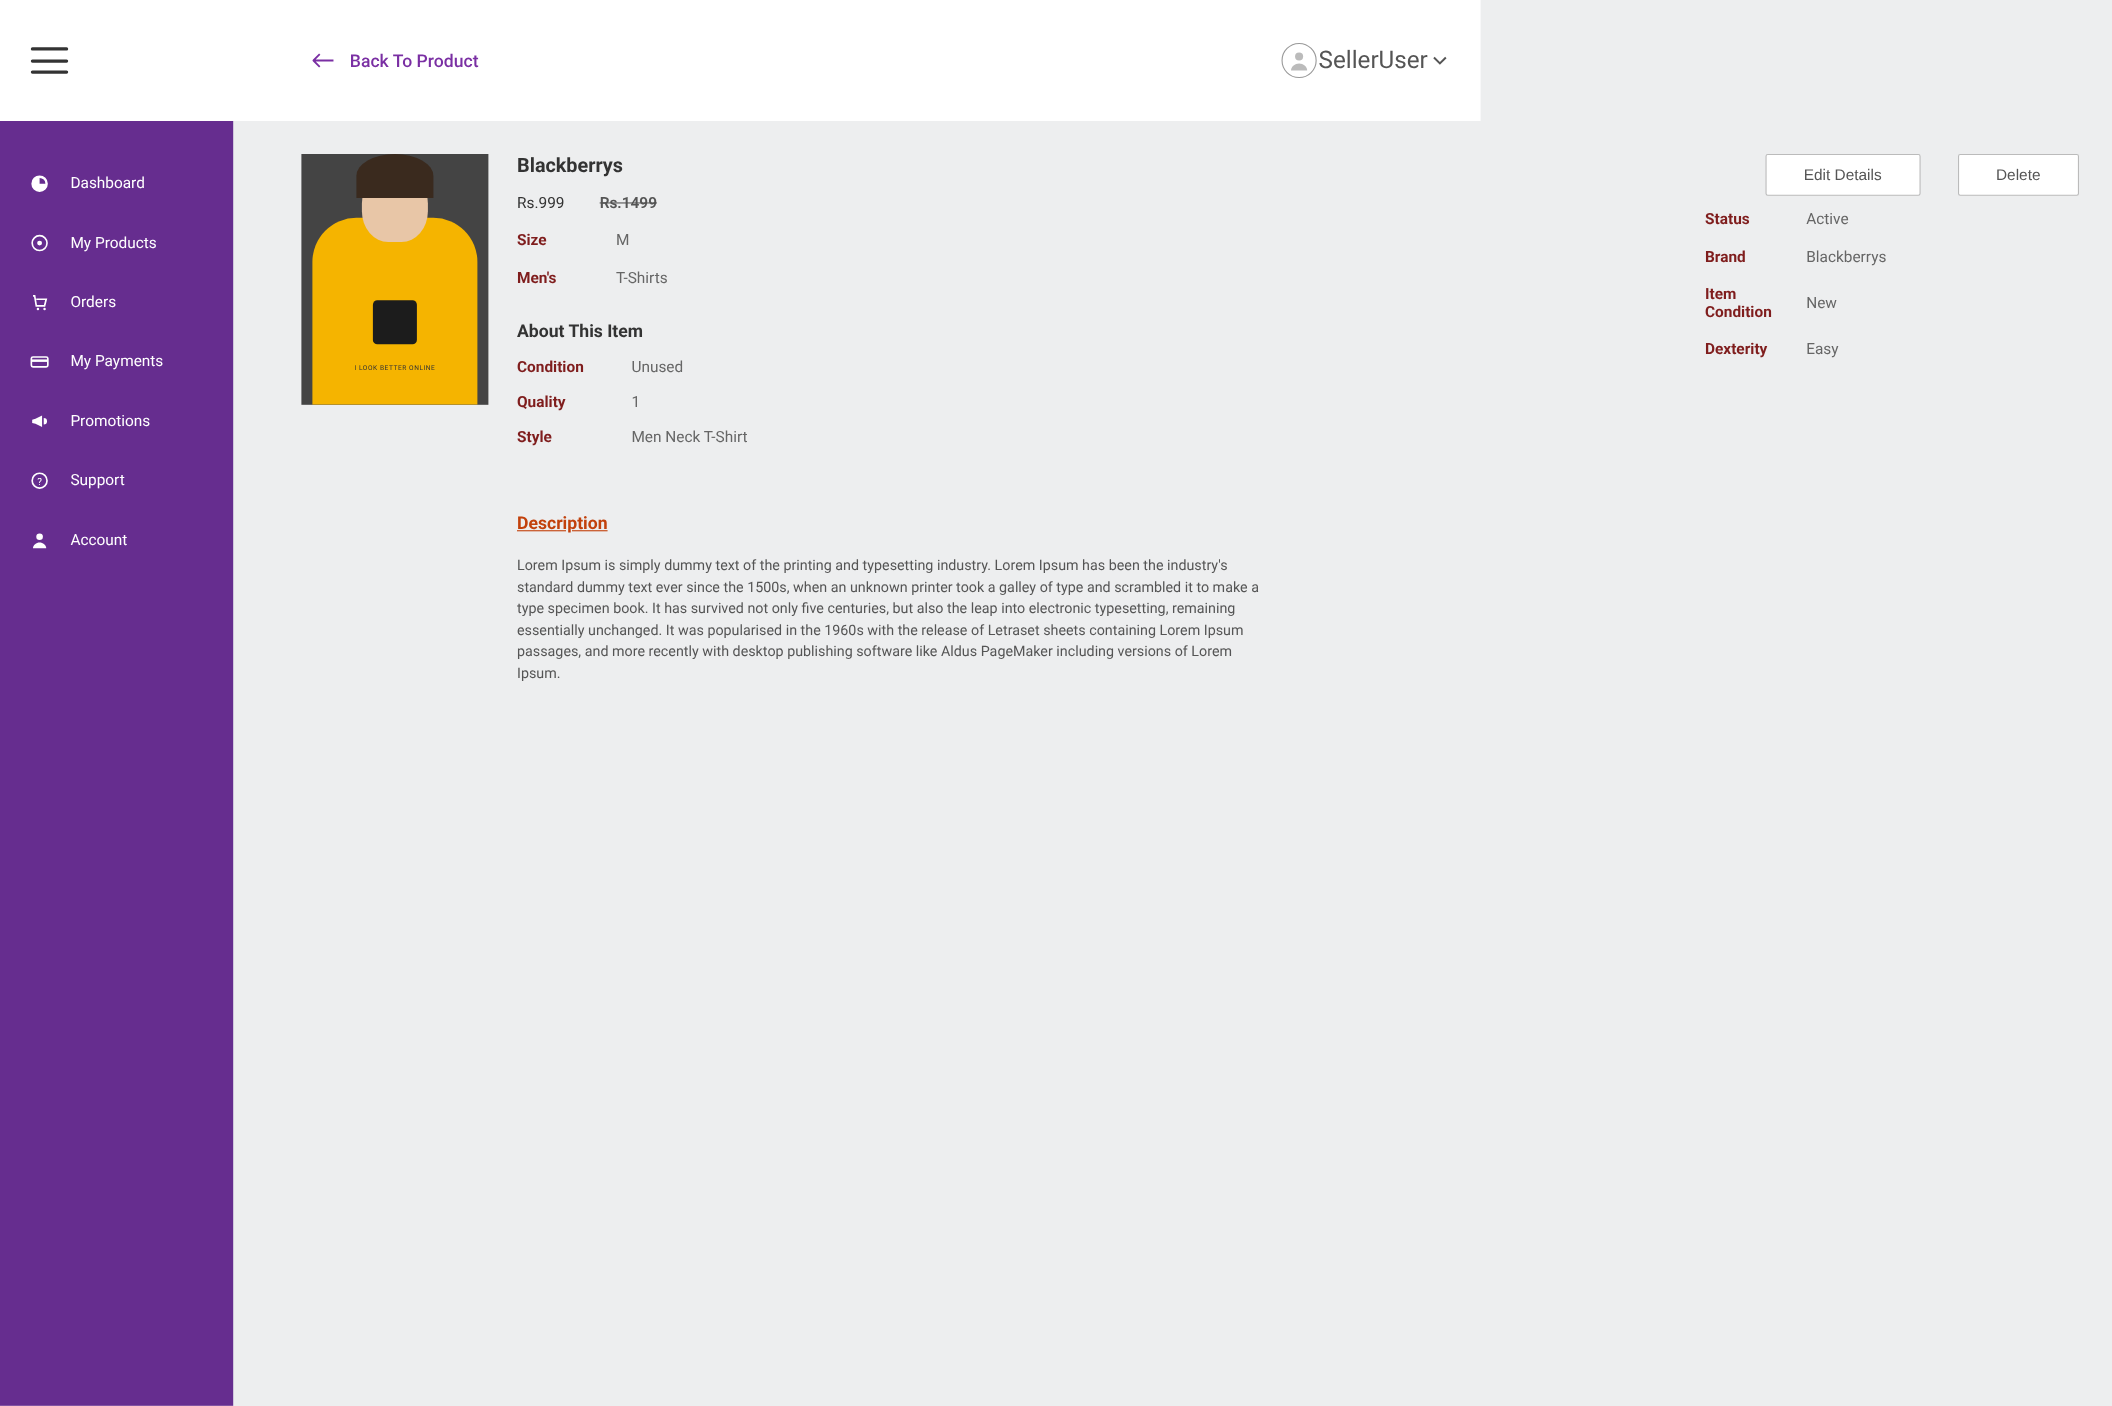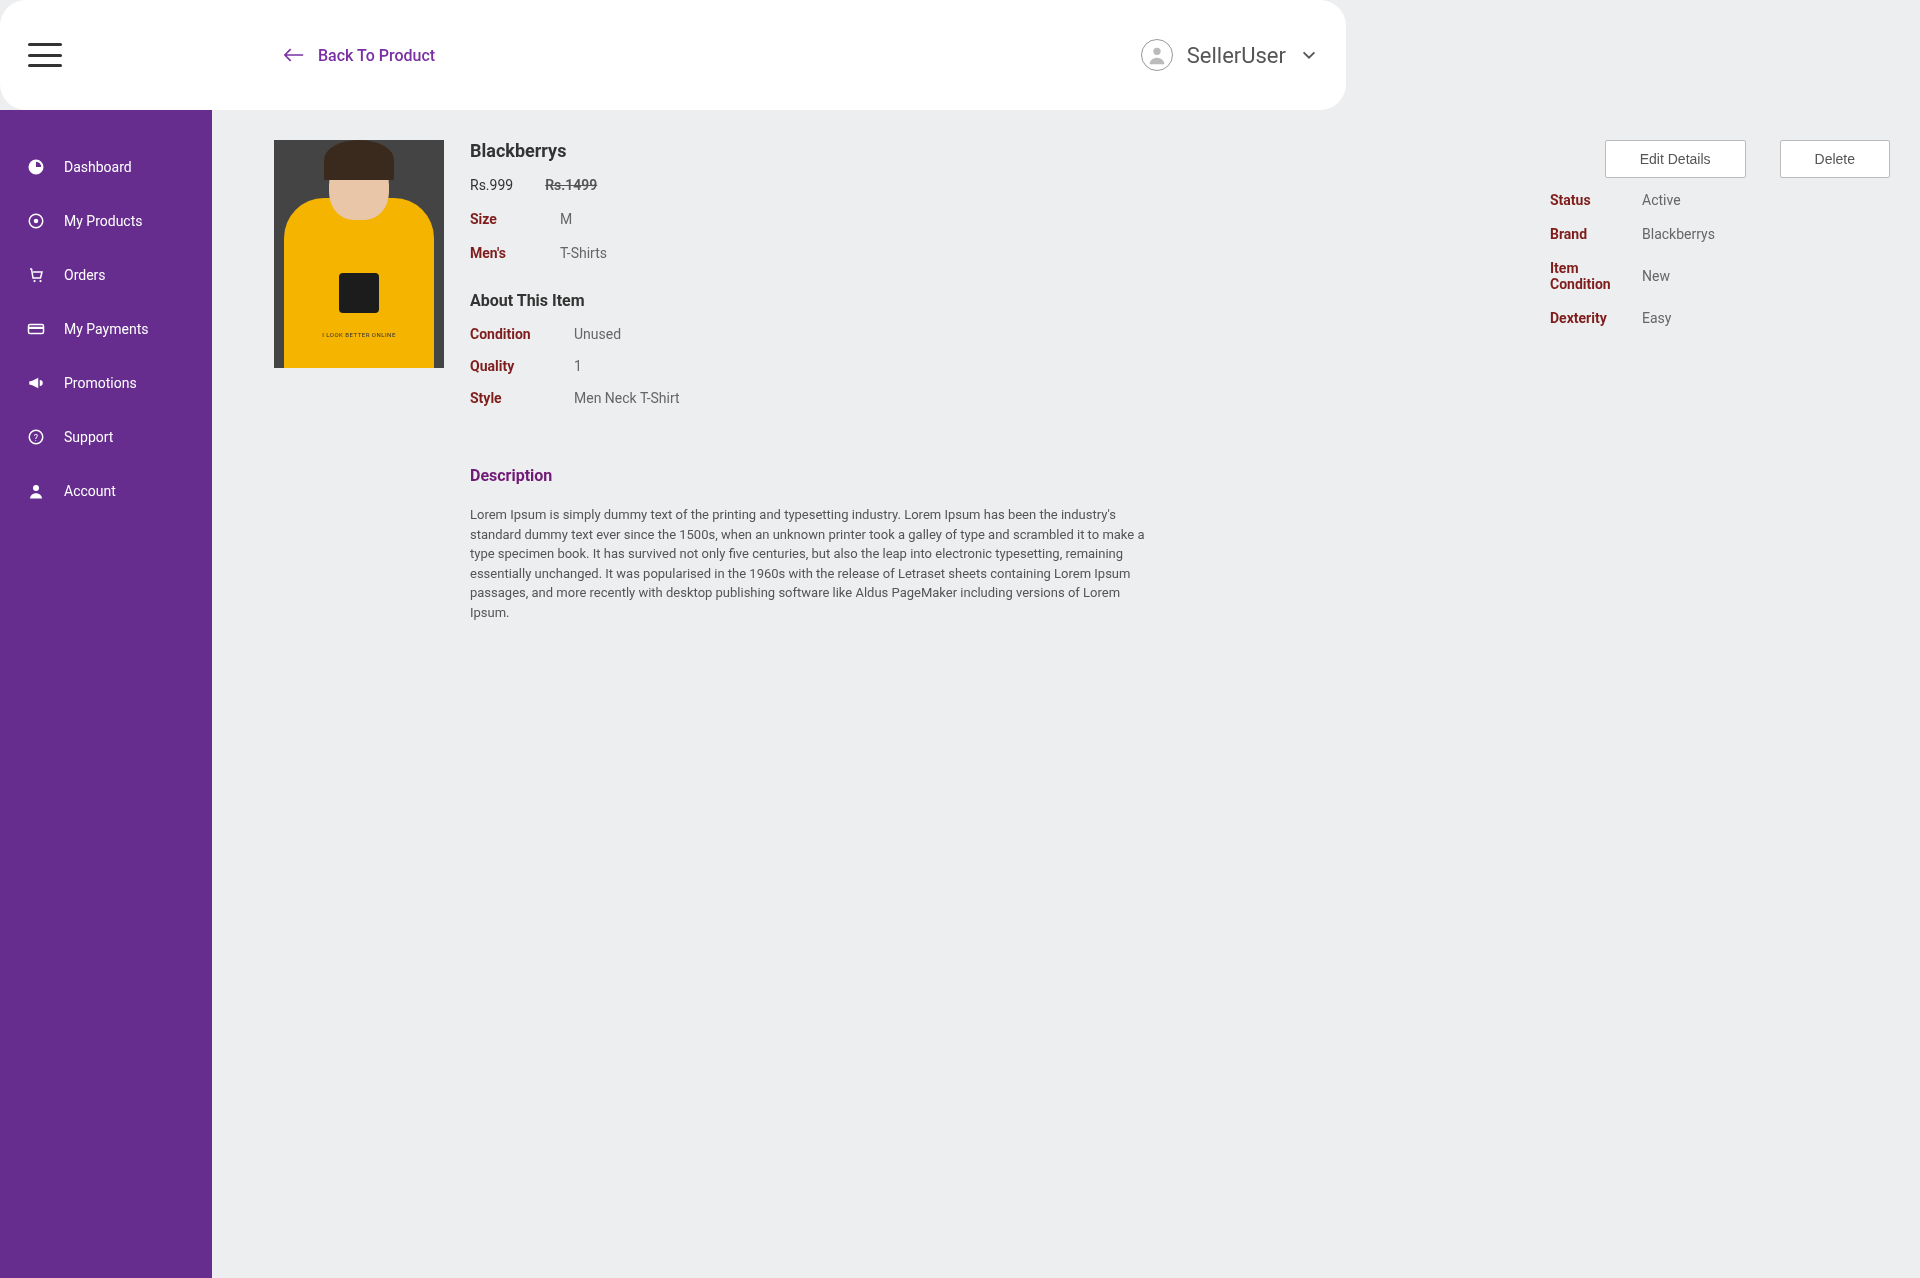--- a/index.html
+++ b/index.html
@@ -12,21 +12,20 @@
       overflow: hidden;
     }
     
     .topbar {
       height: 110px;
       background: #fff;
       display: flex;
       align-items: center;
       padding: 0 28px;
       position: relative;
-      border-radius: 26px;
     }
     .hamburger {
       width: 34px;
       height: 24px;
       display: flex;
       flex-direction: column;
       justify-content: space-between;
       cursor: pointer;
     }
     .hamburger span {
@@ -44,21 +43,21 @@
       font-weight: 500;
       margin-left: 48px;
       cursor: pointer;
       gap: 14px;
     }
     .back-link svg { width: 20px; height: 16px; stroke:#7a2fa3;}
     .user-block {
       margin-left: auto;
       display: flex;
       align-items: center;
-      gap: 14px;
+      gap: 2px;
       cursor: pointer;
       color: #555;
       font-size: 22px;
     }
     .avatar-circle {
       width: 32px; height: 32px;
       border: 1px solid #999;
       border-radius: 50%;
       display:flex;align-items:center;justify-content:center;
       color:#aaa;
@@ -144,21 +143,21 @@
     .details-right{width:340px;padding-top:34px;font-size:14px;}
     .details-right .spec-label{width:92px;}
     .actions{display:flex;gap:34px;margin-bottom:14px;justify-content:flex-end;}
     .btn{
       border:1px solid #bbb;background:#fff;color:#555;
       padding:10px 34px;font-size:14px;cursor:pointer;border-radius:2px;
     }
     .section-heading{font-size:16px;font-weight:700;color:#333;margin:30px 0 16px;}
     .about-row{display:flex;margin-bottom:16px;font-size:14px;}
     .about-row .spec-label{width:104px;}
-    .desc-heading{font-size:16px;font-weight:700;color:#701a75;margin:60px 0 20px;}
+    .desc-heading{font-size:16px;font-weight:700;color:#c2410c;margin:60px 0 20px;text-decoration:underline;}
     .desc-text{font-size:13px;color:#555;line-height:1.5;max-width:680px;}
   </style>
 </head>
 <body>
 
 <div class="topbar">
   <div class="hamburger">
     <span></span>
       <span></span>
       <span></span>

